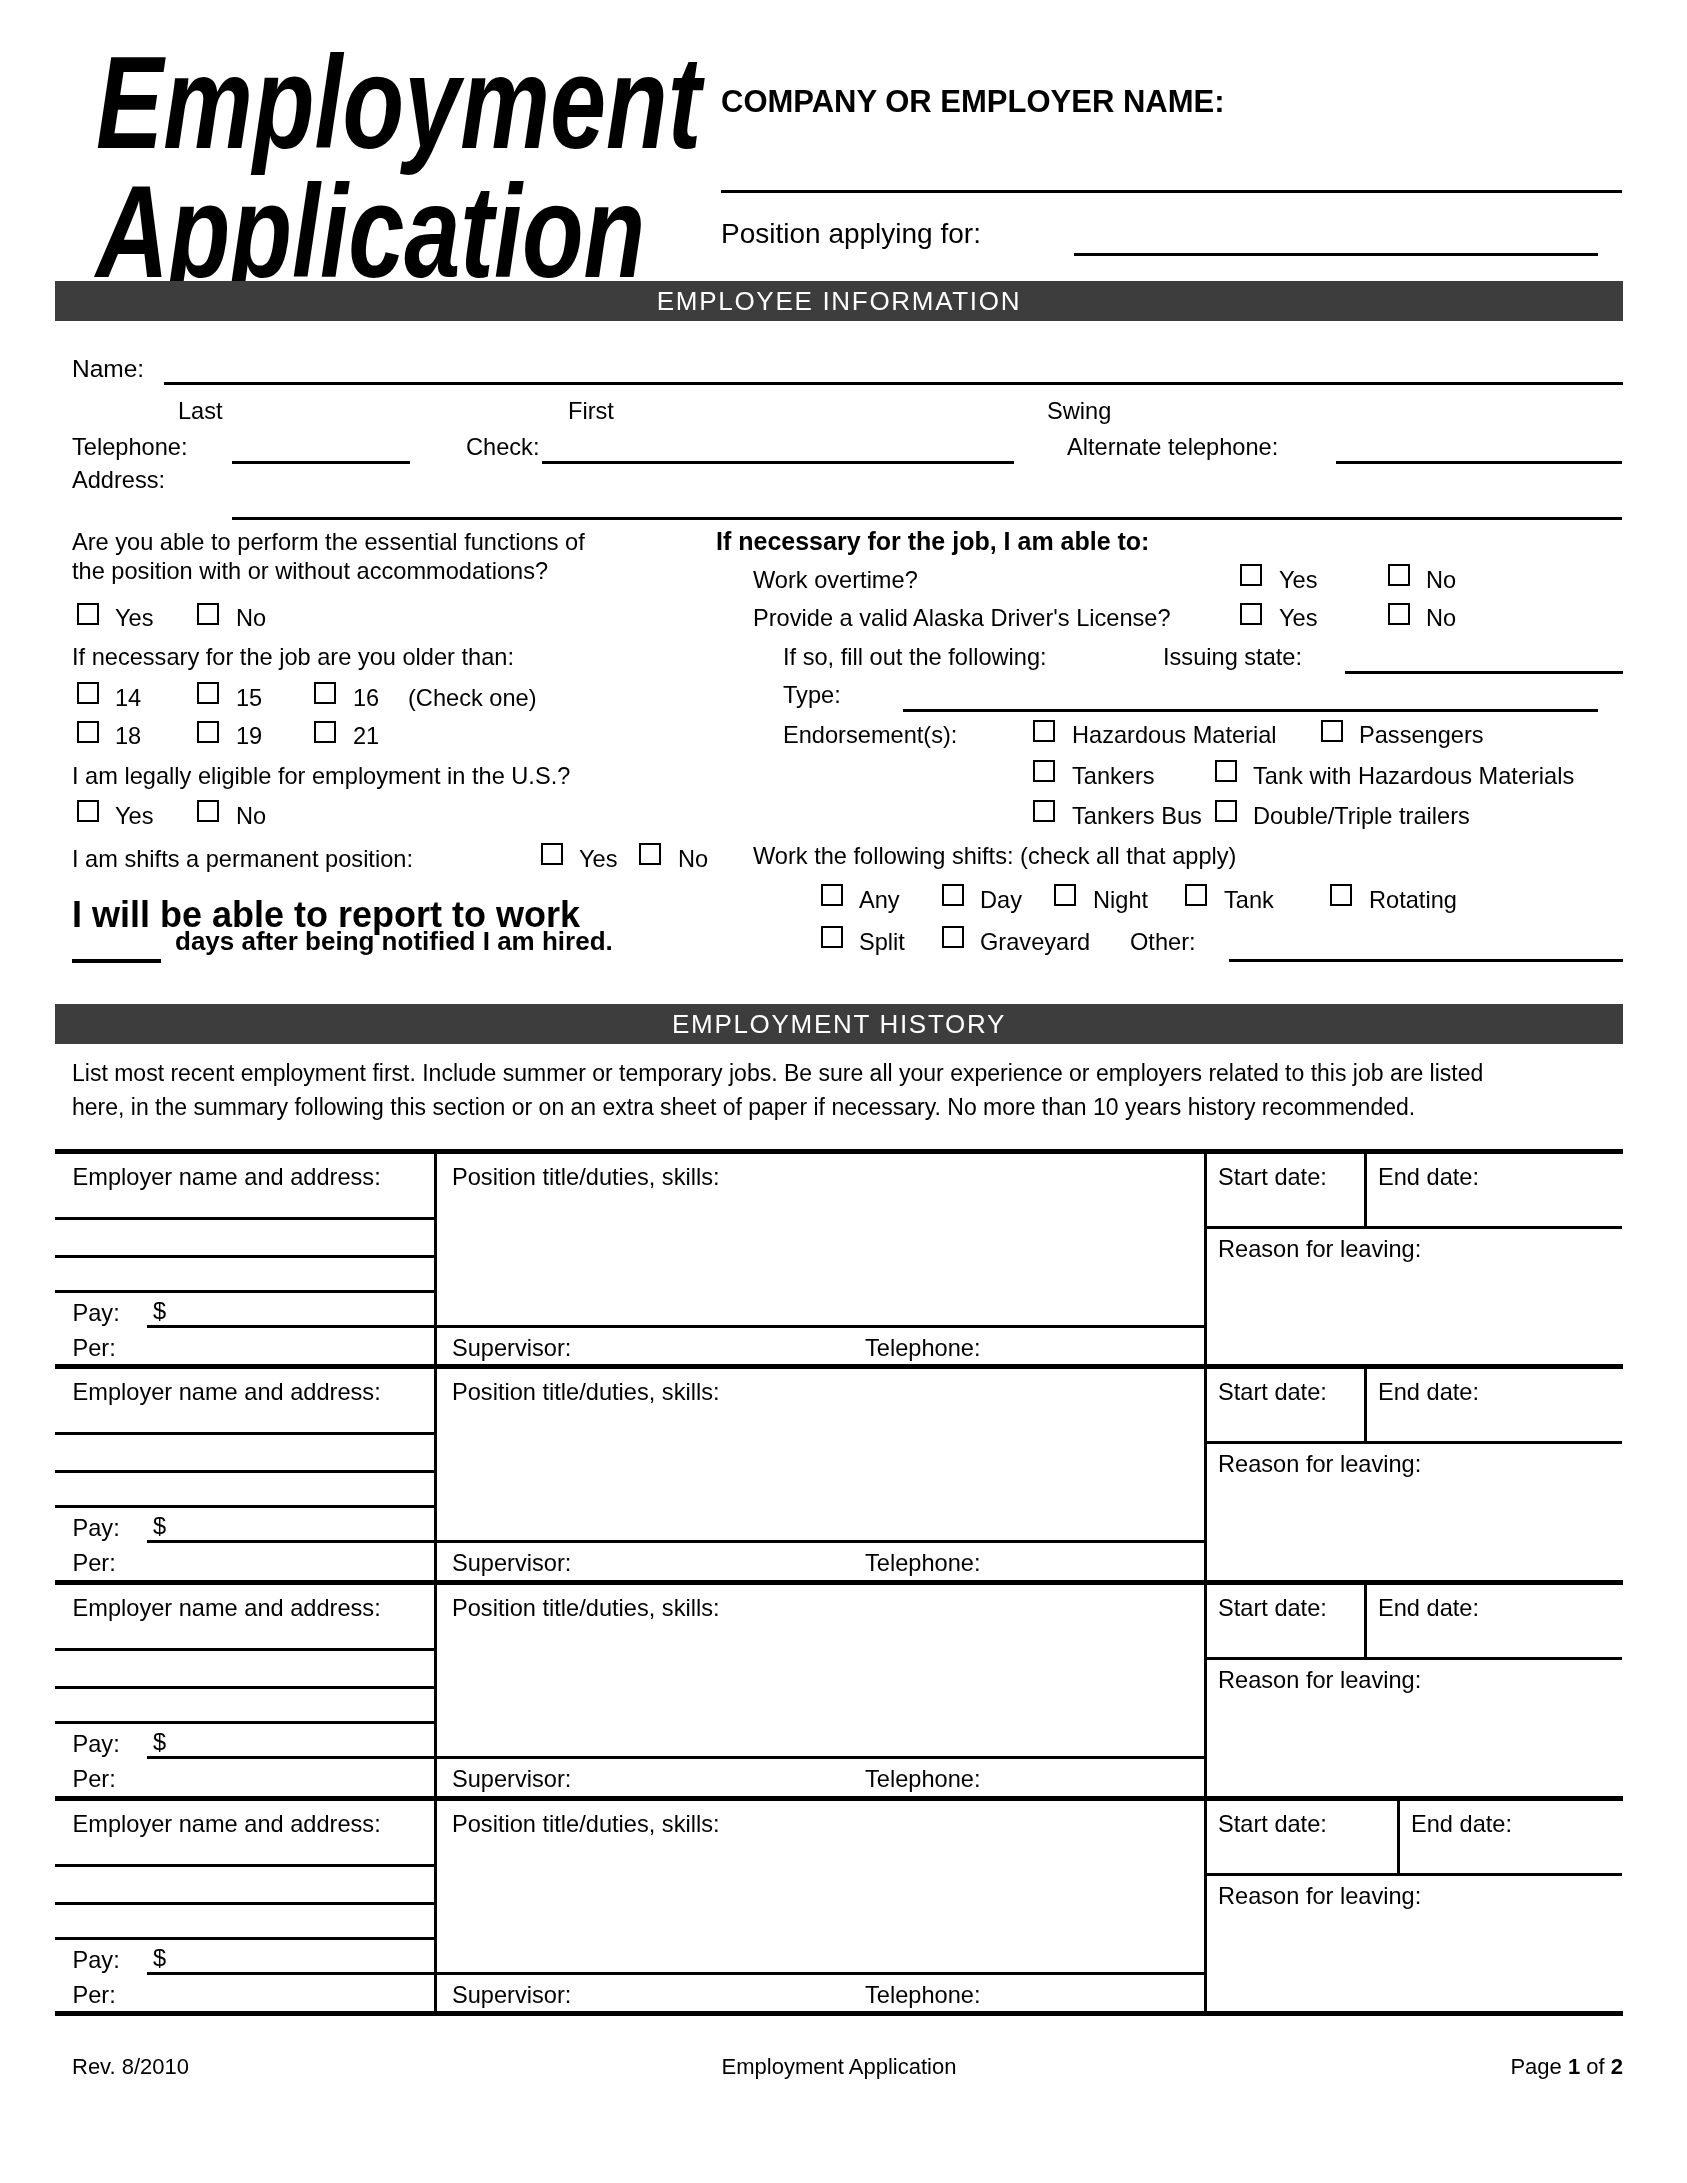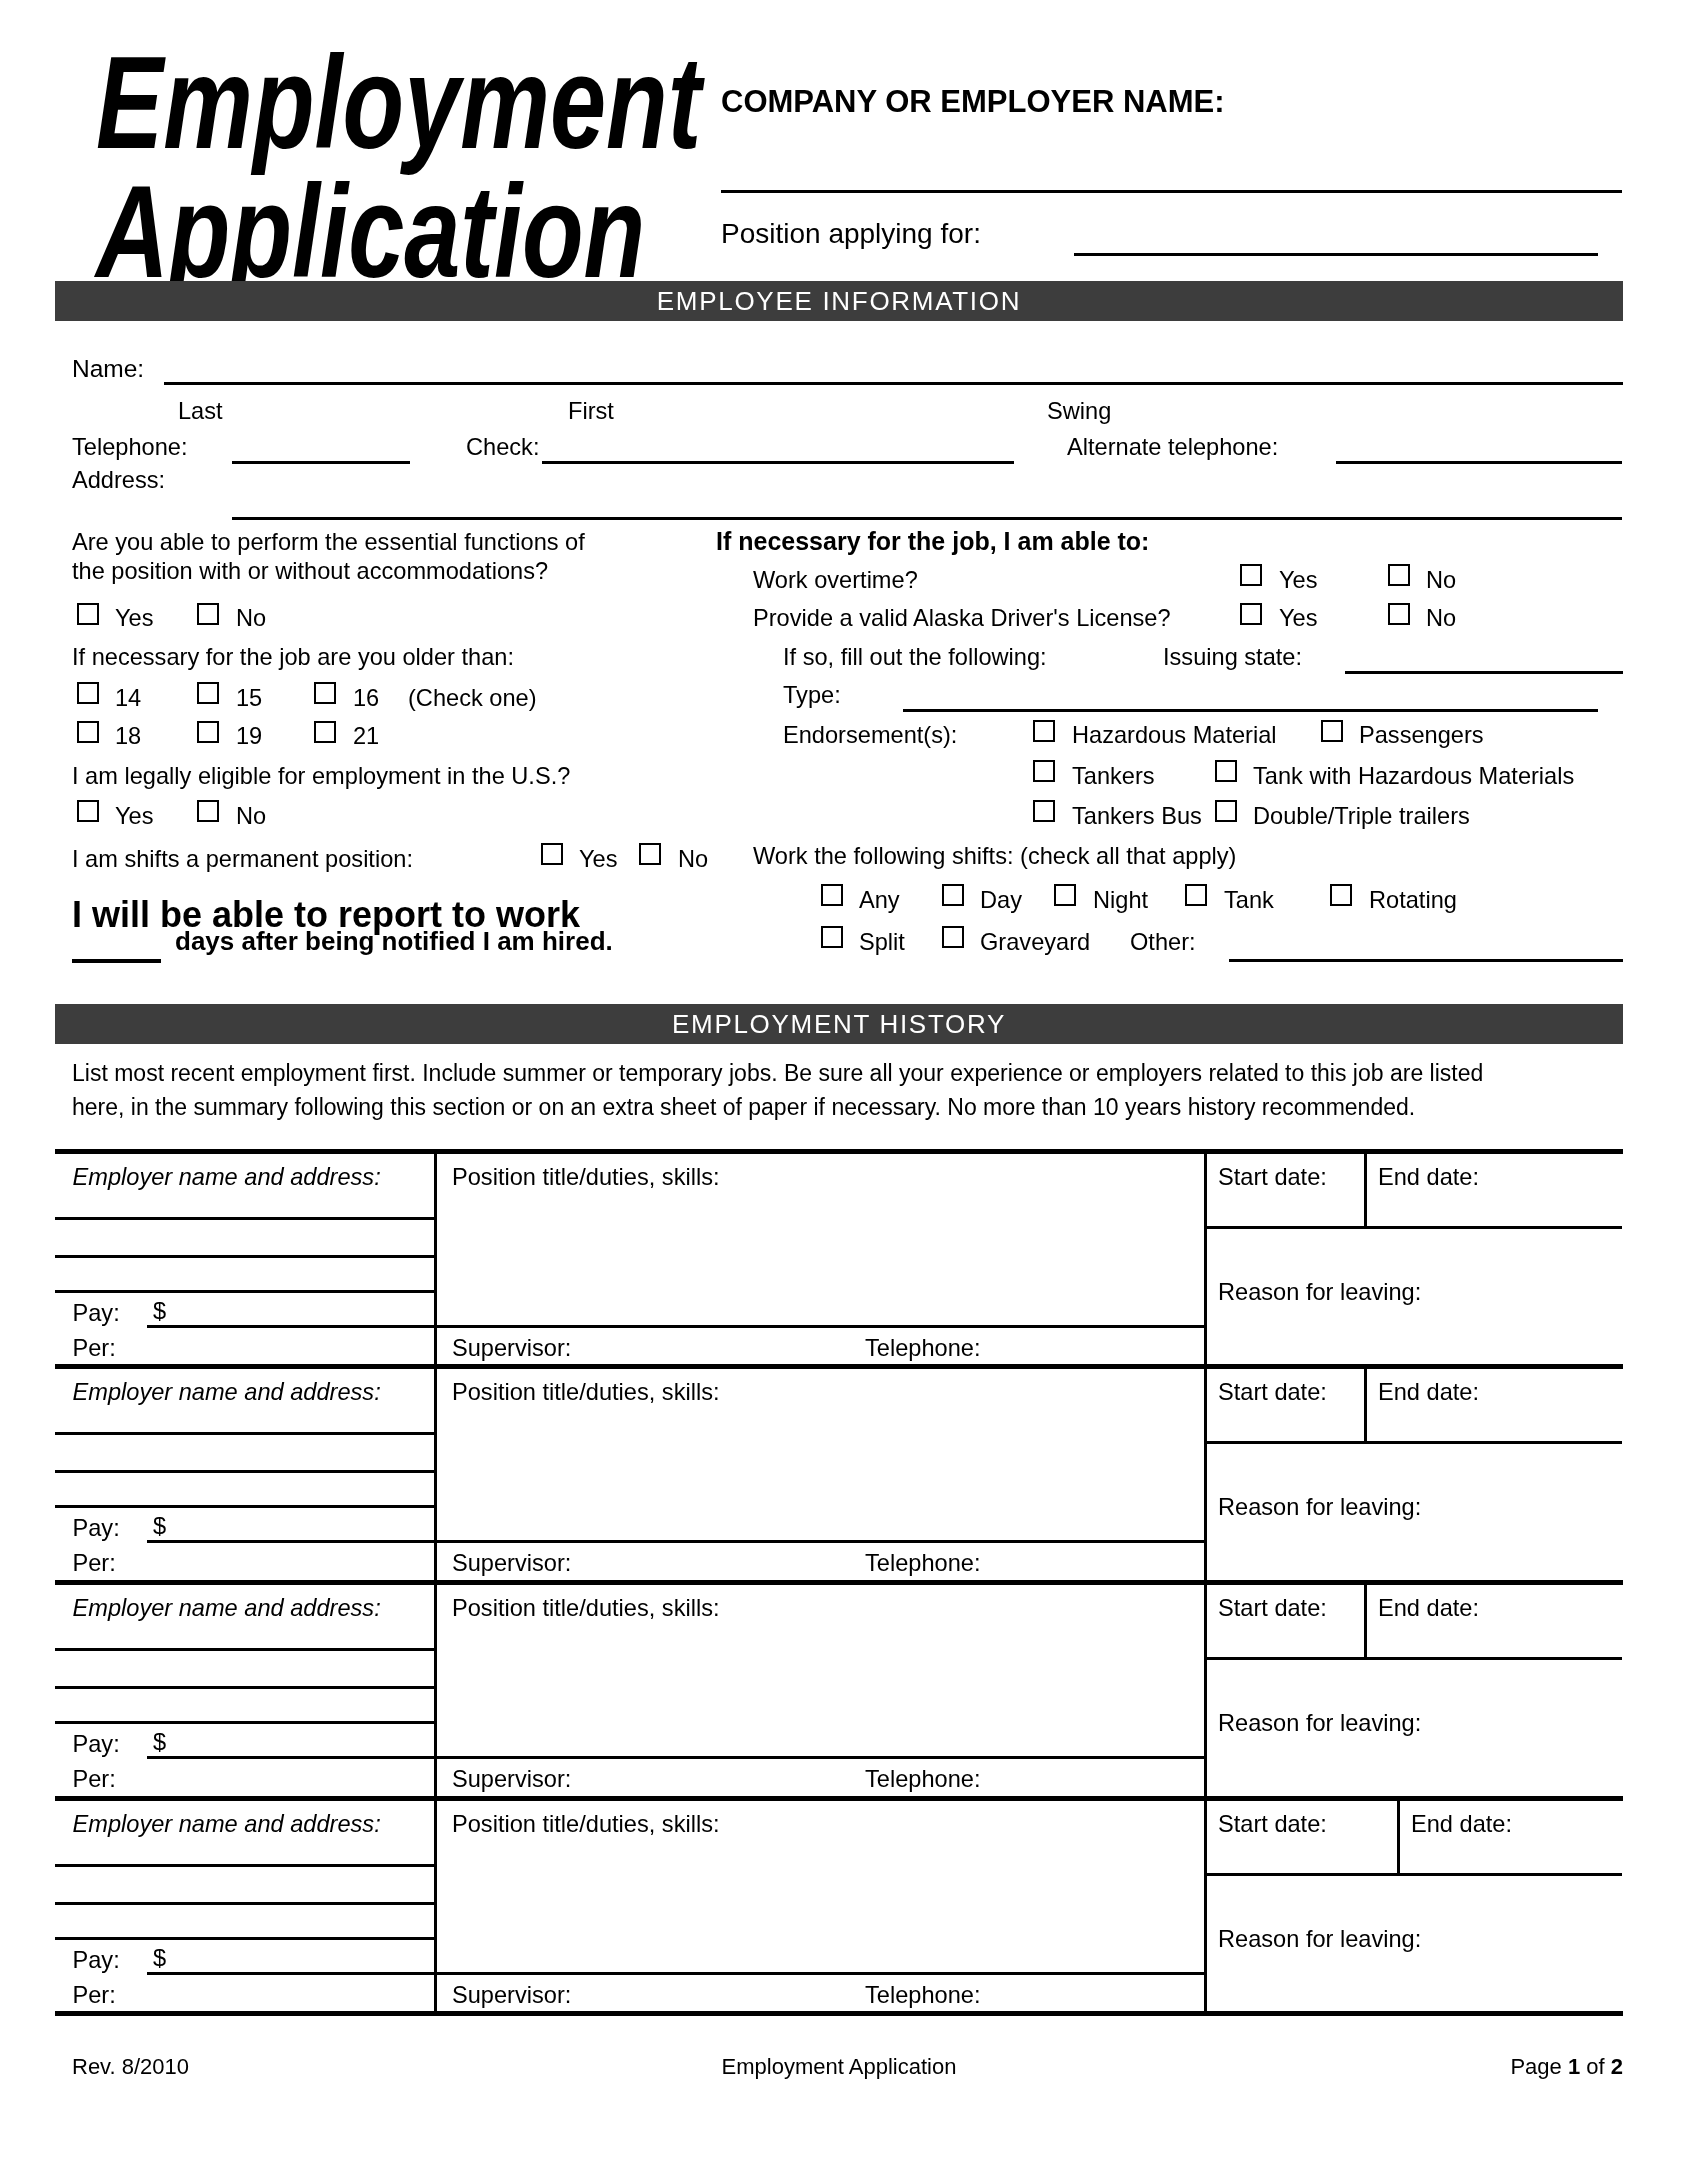--- a/index.html
+++ b/index.html
@@ -19,26 +19,26 @@
   .hblock .vl{position:absolute;top:0;width:2.6px;height:216px;background:#000;}
   .hblock .vab{left:379px;} .hblock .vbc{left:1149px;}
   .hblock .vcd{position:absolute;left:1309px;top:0;width:2.6px;height:77px;background:#000;}
   .hblock.b4 .vcd{left:1342px;}
   .hblock .hln{position:absolute;background:#000;height:2.6px;}
   .hblock .se-bot{left:1149px;top:77px;width:418px;}
   .hblock .a1{left:0;top:68px;width:379px;}
   .hblock .a2{left:0;top:106px;width:379px;}
   .hblock .a3{left:0;top:141px;width:379px;}
   .hblock .payln{left:92px;top:176px;width:1058px;}
-  .hblock .l-emp{left:17.5px;top:14px;font-style:italic;}
+  .hblock .l-emp{left:17.5px;top:14px;}
   .hblock .l-pos{left:397px;top:14px;}
   .hblock .l-start{left:1163px;top:14px;}
   .hblock .l-end{left:1323px;top:14px;}
   .hblock.b4 .l-end{left:1356px;}
-  .hblock .l-reason{left:1163px;top:86px;margin-top:43px;}
+  .hblock .l-reason{left:1163px;top:86px;}
   .hblock .l-pay{left:17.5px;top:150px;}
   .hblock .l-dollar{left:98px;top:148px;}
   .hblock .l-per{left:17.5px;top:185px;}
   .hblock .l-sup{left:397px;top:185px;}
   .hblock .l-tel{left:810px;top:185px;}
   .hblock .lbl{position:absolute;}
 </style>
 </head>
 <body>
 

